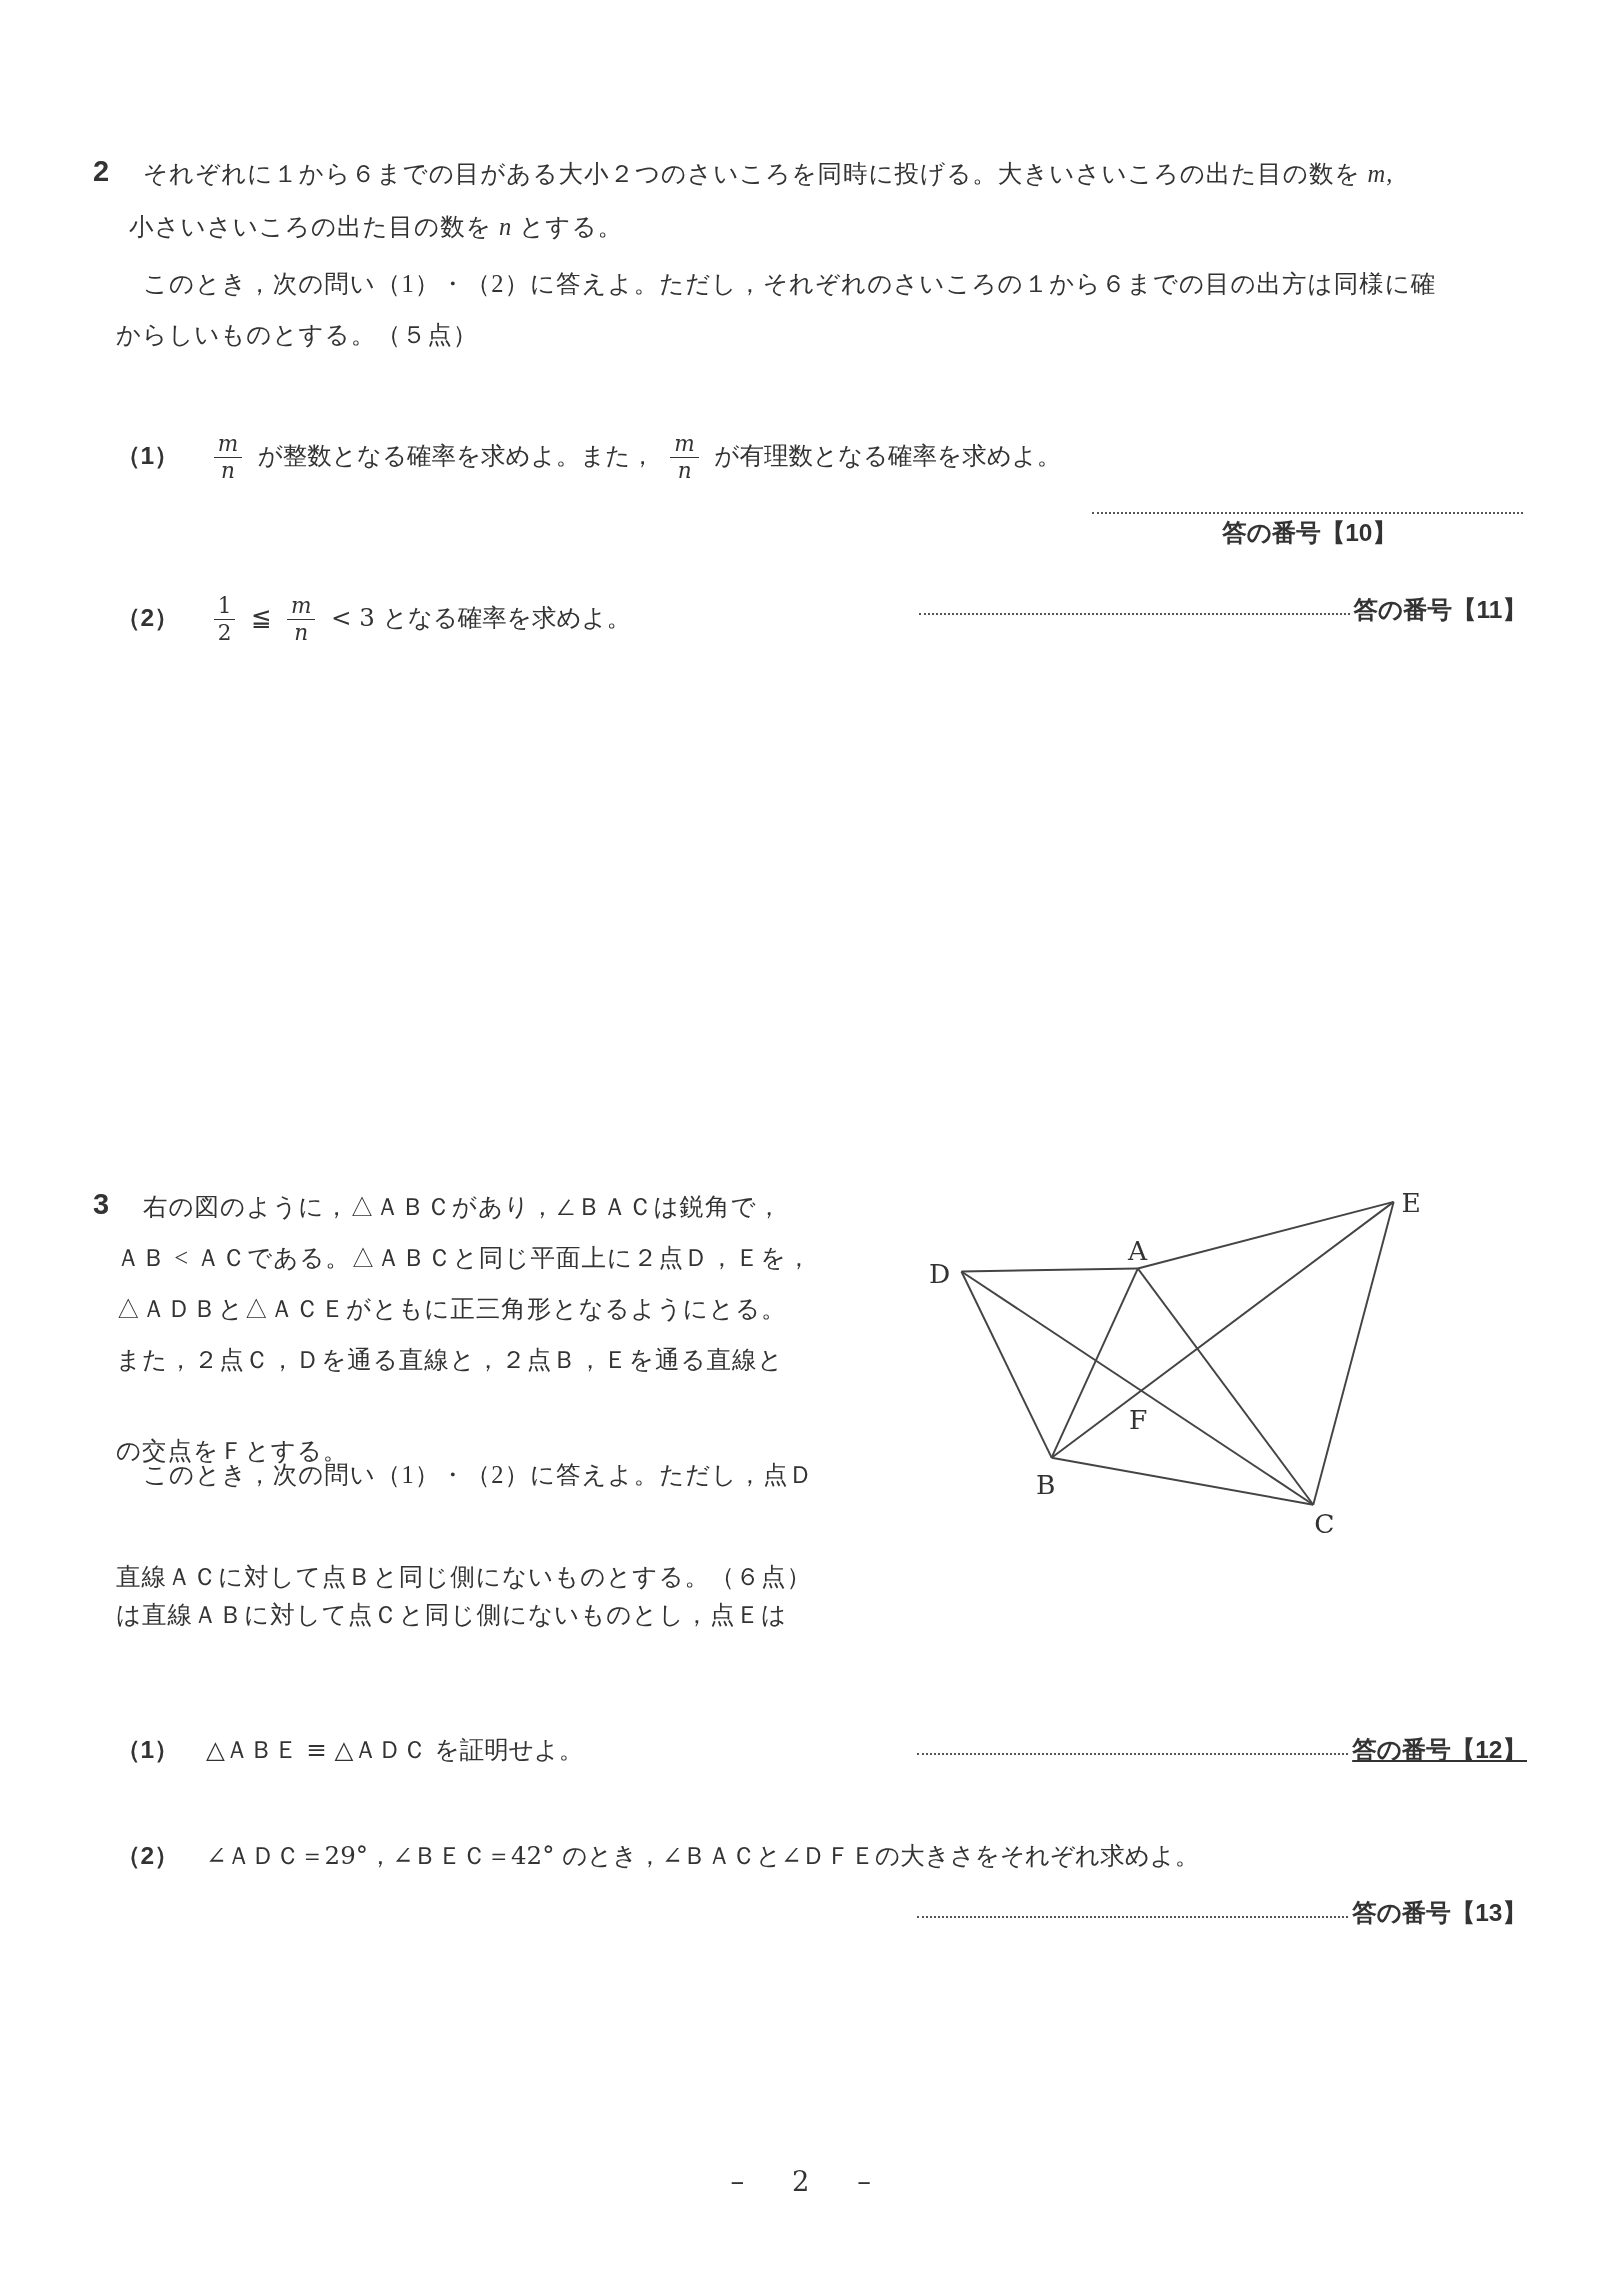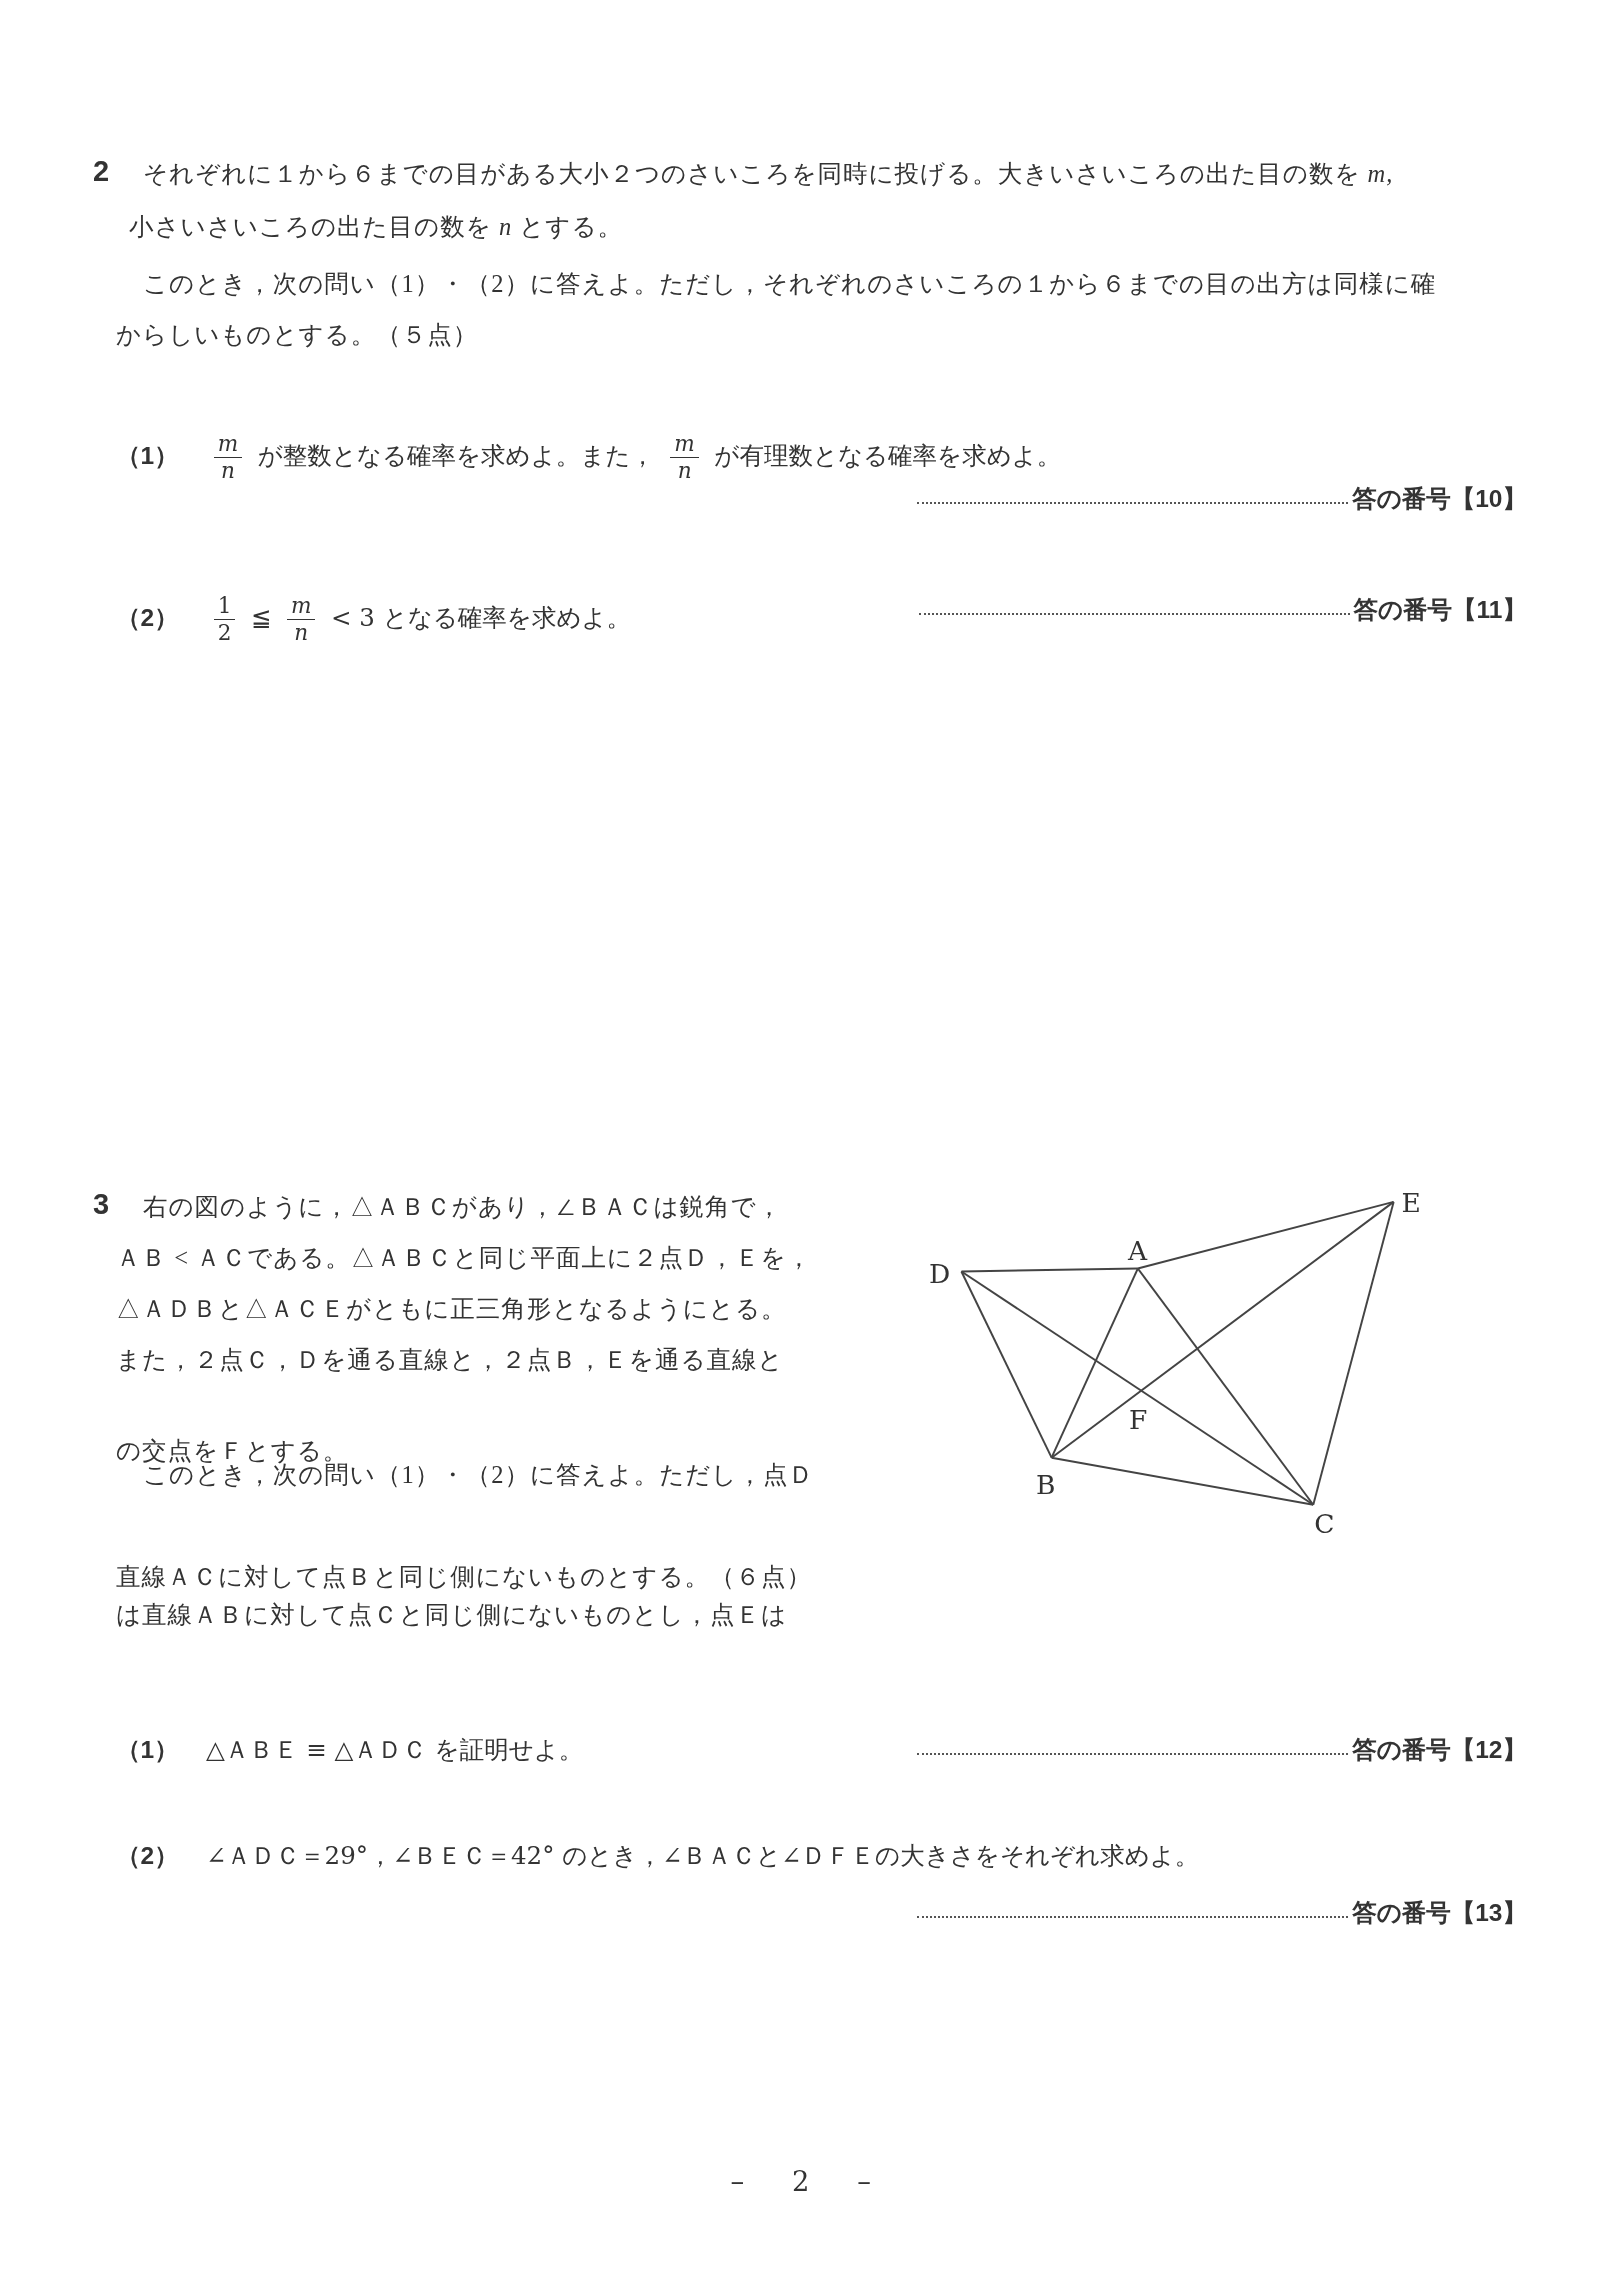--- a/index.html
+++ b/index.html
@@ -37,21 +37,21 @@
 <div class="line" style="left:143px;top:267px;text-align:right;">このとき，次の問い（1）・（2）に答えよ。ただし，それぞれのさいころの１から６までの目の出方は同様に確</div>
 <div class="line" style="left:116px;top:318px;">からしいものとする。（５点）</div>
 
 <div class="sub" style="left:116px;top:431px;">
   <span class="sublbl">（1）</span>
   <span class="frac"><span class="num">m</span><span class="den">n</span></span>
   <span>が整数となる確率を求めよ。また，</span>
   <span class="frac"><span class="num">m</span><span class="den">n</span></span>
   <span>が有理数となる確率を求めよ。</span>
 </div>
-<div class="answer" style="top:482px;">
+<div class="answer" style="top:500px;flex-direction:column;">
   <span class="dots"></span>
   <span class="anslabel">答の番号【10】</span>
 </div>
 
 <div class="sub" style="left:116px;top:593px;">
   <span class="sublbl">（2）</span>
   <span class="frac plain"><span class="num">1</span><span class="den">2</span></span>
   <span>≦</span>
   <span class="frac"><span class="num">m</span><span class="den">n</span></span>
   <span>&lt; 3 となる確率を求めよ。</span>
@@ -88,21 +88,21 @@
   <text class="vlabel" x="1341" y="1564">C</text>
   <text class="vlabel" x="948" y="1309">D</text>
   <text class="vlabel" x="1430" y="1236">E</text>
   <text class="vlabel" x="1152" y="1458">F</text>
 </svg>
 
 <div class="sub" style="left:116px;top:1733px;">
   <span class="sublbl">（1）</span>
   <span>△ＡＢＥ ≡ △ＡＤＣ を証明せよ。</span>
 </div>
-<div class="answer" style="top:1733px;">
+<div class="answer" style="top:1733px;text-decoration:underline;">
   <span class="dots"></span>
   <span class="anslabel">答の番号【12】</span>
 </div>
 
 <div class="sub" style="left:116px;top:1839px;">
   <span class="sublbl">（2）</span>
   <span>∠ＡＤＣ＝29°，∠ＢＥＣ＝42° のとき，∠ＢＡＣと∠ＤＦＥの大きさをそれぞれ求めよ。</span>
 </div>
 <div class="answer" style="top:1896px;">
   <span class="dots"></span>

